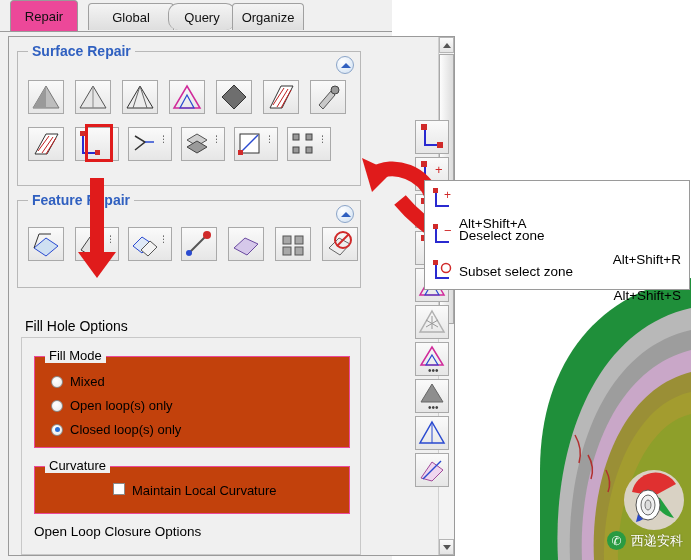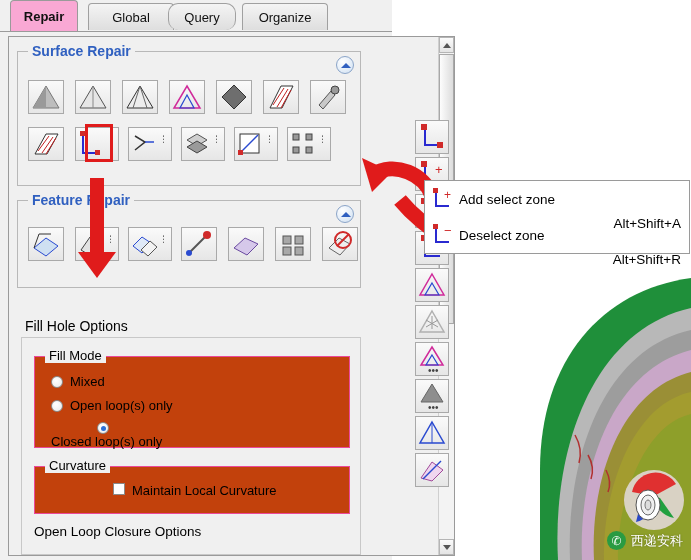--- a/index.html
+++ b/index.html
@@ -44,29 +44,29 @@
     font-size: 13px;
     color: #111;
     display: flex;
     align-items: center;
     justify-content: center;
     box-sizing: border-box;
   }
   .tab.active {
     top: 0px;
     height: 31px;
-    background: #f9a8d4;
+    background: #ec4899;
     border-color: #9a9a9a;
-    font-weight: bold;
+    font-weight: normal;
     z-index: 3;
   }
   #tab0 { left: 10px;  width: 68px; }
   #tab1 { left: 88px;  width: 86px; }
   #tab2 { left: 168px; width: 68px; border-radius: 10px; }
-  #tab3 { left: 242px; width: 86px; text-align: center; }
+  #tab3 { left: 232px; width: 72px; text-align: center; }
   .tabline {
     position: absolute;
     left: 0; top: 31px; width: 392px; height: 1px;
     background: #9a9a9a;
   }
 
   
   .scrollpane {
     position: absolute;
     left: 8px; top: 36px;
@@ -525,21 +525,21 @@
       <div class="subgroup" style="left:12px; top:18px; width:316px; height:92px;">
         <div class="subgroup-title">Fill Mode</div>
         <div class="radio-row" style="left:16px; top:17px;">
           <span class="radio"></span>
           <span>Mixed</span>
         </div>
         <div class="radio-row" style="left:16px; top:41px;">
           <span class="radio"></span>
           <span>Open loop(s) only</span>
         </div>
-        <div class="radio-row" style="left:16px; top:65px;flex-direction:column;">
+        <div class="radio-row" style="left:16px; top:65px;">
           <span class="radio checked"></span>
           <span>Closed loop(s) only</span>
         </div>
       </div>
 
       <div class="subgroup" style="left:12px; top:128px; width:316px; height:48px;">
         <div class="subgroup-title">Curvature</div>
         <div class="check-row" style="left:78px; top:16px;">
           <span class="checkbox"></span>
           <span>Maintain Local Curvature</span>
@@ -635,34 +635,44 @@
 
 <div class="ctxmenu">
   <div class="ctxitem">
     <span class="ctxicon">
       <svg width="26" height="26">
         <path d="M7 5 L7 20 L20 20" fill="none" stroke="#2a2ad0" stroke-width="2"></path>
         <rect x="4" y="2" width="5" height="5" fill="#d02a2a"></rect>
         <text x="15" y="13" font-size="12" fill="#d02a2a" font-family="Liberation Sans">+</text>
       </svg>
     </span>
-    <span class="ctxlabel">Add select zone</span>
     <span class="ctxaccel">Alt+Shift+A</span>
   </div>
   <div class="ctxitem">
     <span class="ctxicon">
       <svg width="26" height="26">
         <path d="M7 5 L7 20 L20 20" fill="none" stroke="#2a2ad0" stroke-width="2"></path>
         <rect x="4" y="2" width="5" height="5" fill="#d02a2a"></rect>
         <text x="15" y="13" font-size="13" fill="#d02a2a" font-family="Liberation Sans">−</text>
       </svg>
     </span>
     <span class="ctxlabel">Deselect zone</span>
     <span class="ctxaccel">Alt+Shift+R</span>
   </div>
+  <div class="ctxitem">
+    <span class="ctxicon">
+      <svg width="26" height="26">
+        <path d="M7 5 L7 20 L20 20" fill="none" stroke="#2a2ad0" stroke-width="2"></path>
+        <rect x="4" y="2" width="5" height="5" fill="#d02a2a"></rect>
+        <circle cx="17" cy="10" r="4.5" fill="none" stroke="#d02a2a" stroke-width="1.5"></circle>
+      </svg>
+    </span>
+    <span class="ctxlabel">Subset select zone</span>
+    <span class="ctxaccel">Alt+Shift+S</span>
+  </div>
 </div>
 
 <div class="redbox" style="left:85px; top:124px; width:28px; height:38px;"></div>
 
 <svg class="anno">
 
   <g>
     <rect x="90" y="178" width="14" height="78" fill="#e01b1b"></rect>
     <polygon points="78,252 116,252 97,278" fill="#e01b1b"></polygon>
   </g>

